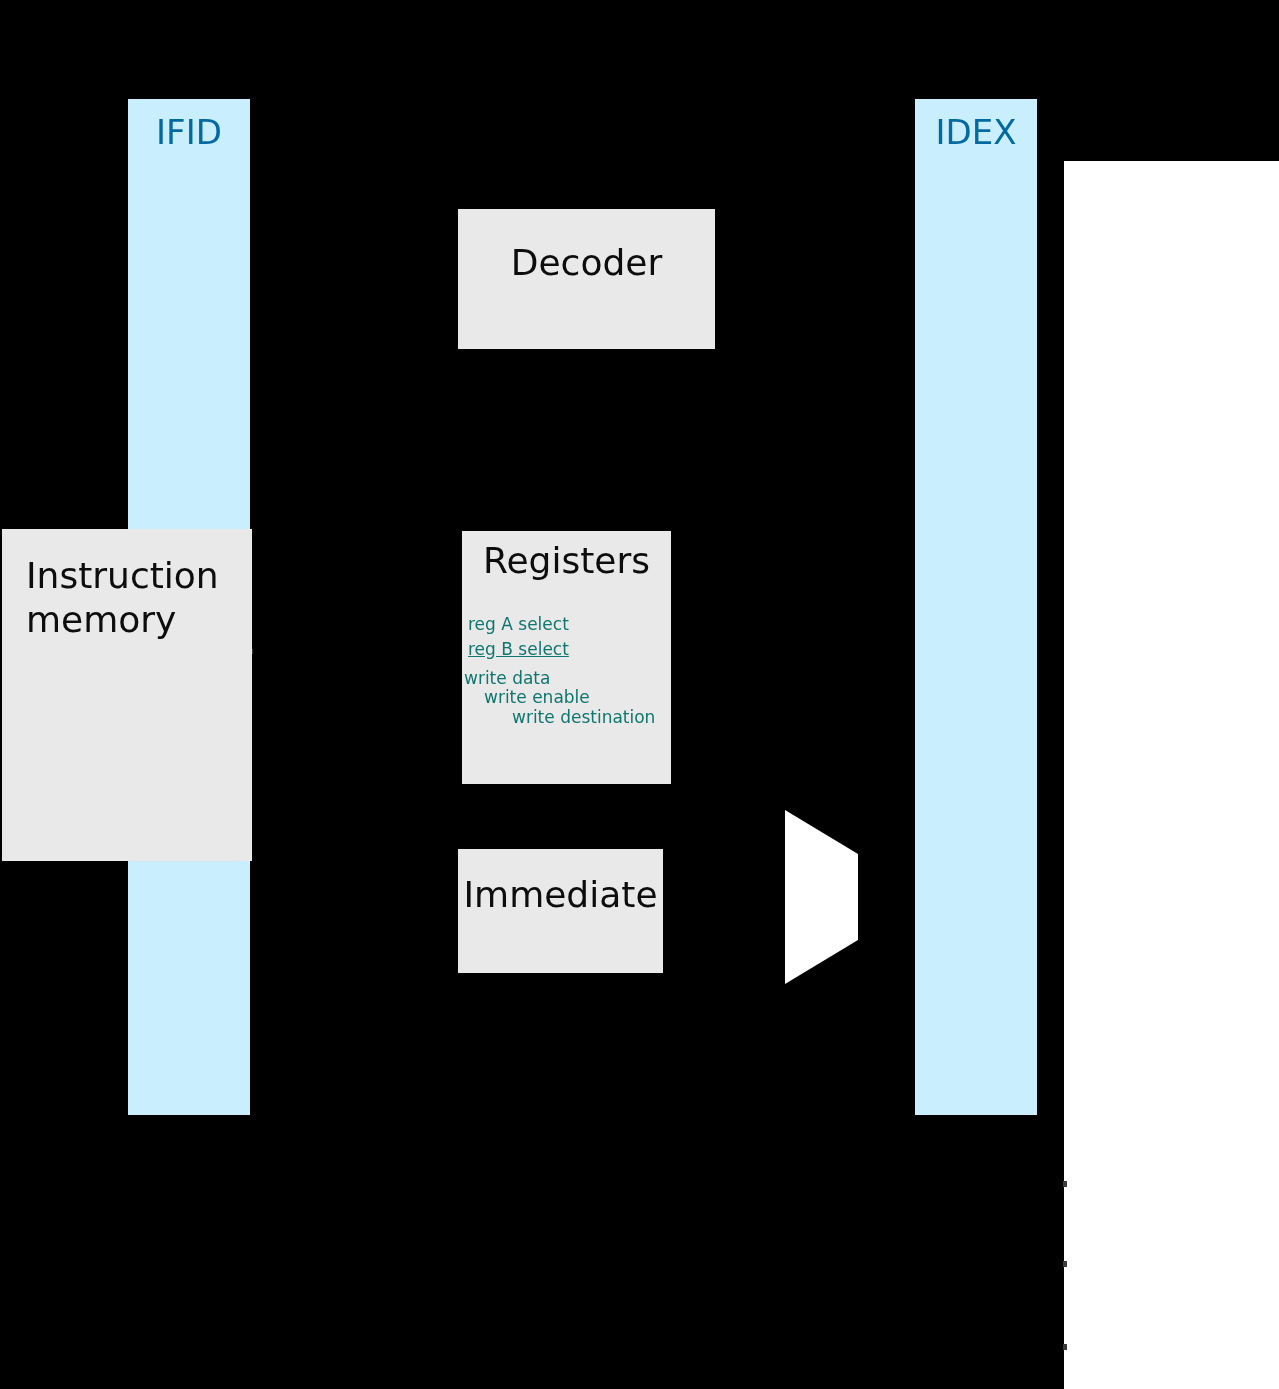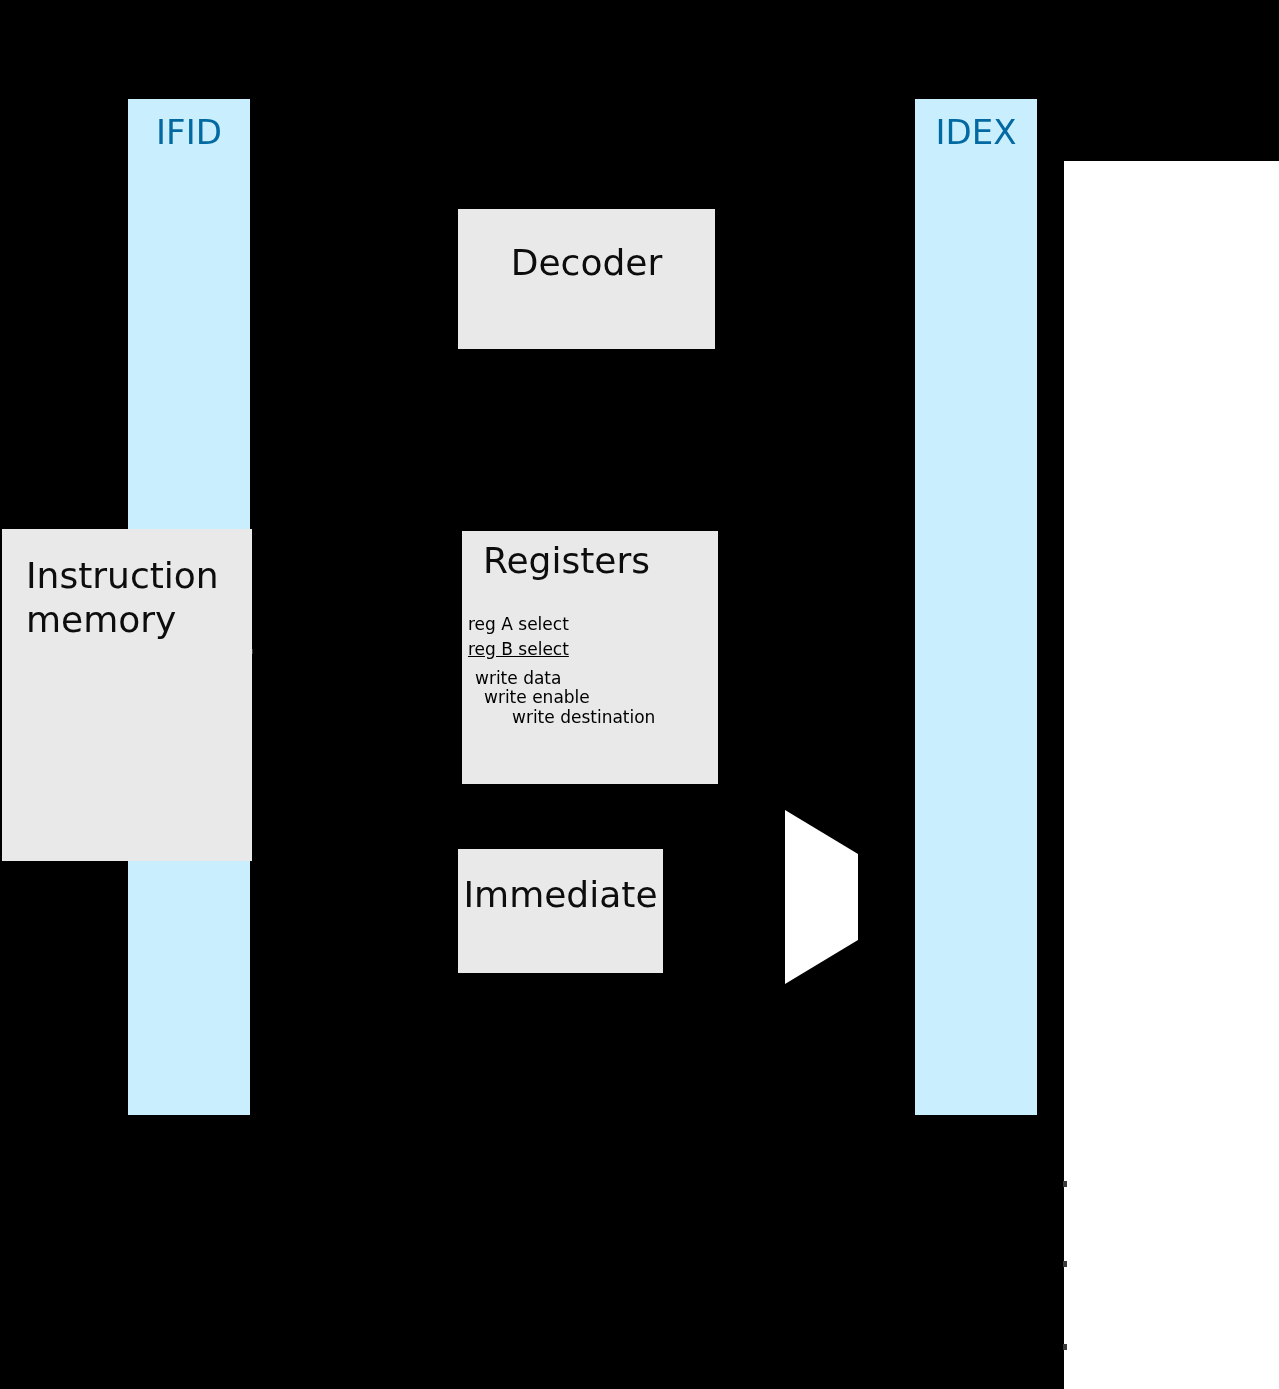--- a/index.html
+++ b/index.html
@@ -56,21 +56,21 @@
   .block-title.centered {
     left: 0;
     right: 0;
     text-align: center;
   }
 
   
   .port-label {
     position: absolute;
     font-size: 17px;
-    color: #000000;
+    color: #0f766e;
     line-height: 1.0;
     white-space: nowrap;
   }
 
   
   .mux {
     position: absolute;
   }
 
   
@@ -101,26 +101,26 @@
 
   <div class="block" style="left:458px; top:209px; width:257px; height:140px;">
     <div class="block-title centered" style="top:32px;">Decoder</div>
   </div>
 
   <div class="block" style="left:2px; top:529px; width:250px; height:332px;padding-left:40px;">
     <div class="block-title" style="left:24px; top:25px;">Instruction
 memory</div>
   </div>
 
-  <div class="block" style="left:462px; top:531px; width:256px; height:253px;">
+  <div class="block" style="left:462px; top:531px; width:209px; height:253px;">
     <div class="block-title" style="left:21px; top:8px;">Registers</div>
 
     <div class="port-label" style="left:6px; top:85px;">reg A select</div>
     <div class="port-label" style="left:6px; top:110px;text-decoration:underline;">reg B select</div>
-    <div class="port-label" style="left:13px; top:139px;">write data</div>
+    <div class="port-label" style="left:2px; top:139px;">write data</div>
     <div class="port-label" style="left:6px; top:158px;margin-left:16px;">write enable</div>
     <div class="port-label" style="left:6px; top:178px;margin-left:44px;">write destination</div>
   </div>
 
   <div class="block" style="left:458px; top:849px; width:205px; height:124px;">
     <div class="block-title centered" style="top:24px;">Immediate</div>
   </div>
 
   <div class="mux" style="left:783px; top:808px; width:80px; height:180px;">
     <svg width="80" height="180" viewBox="0 0 80 180">

